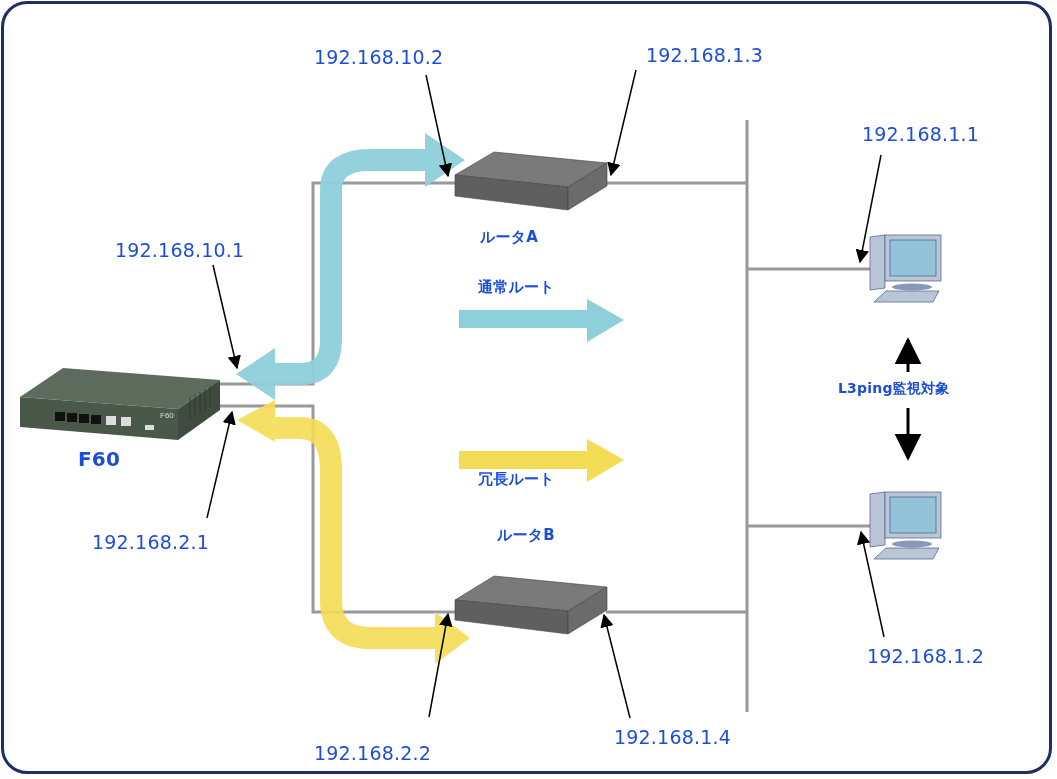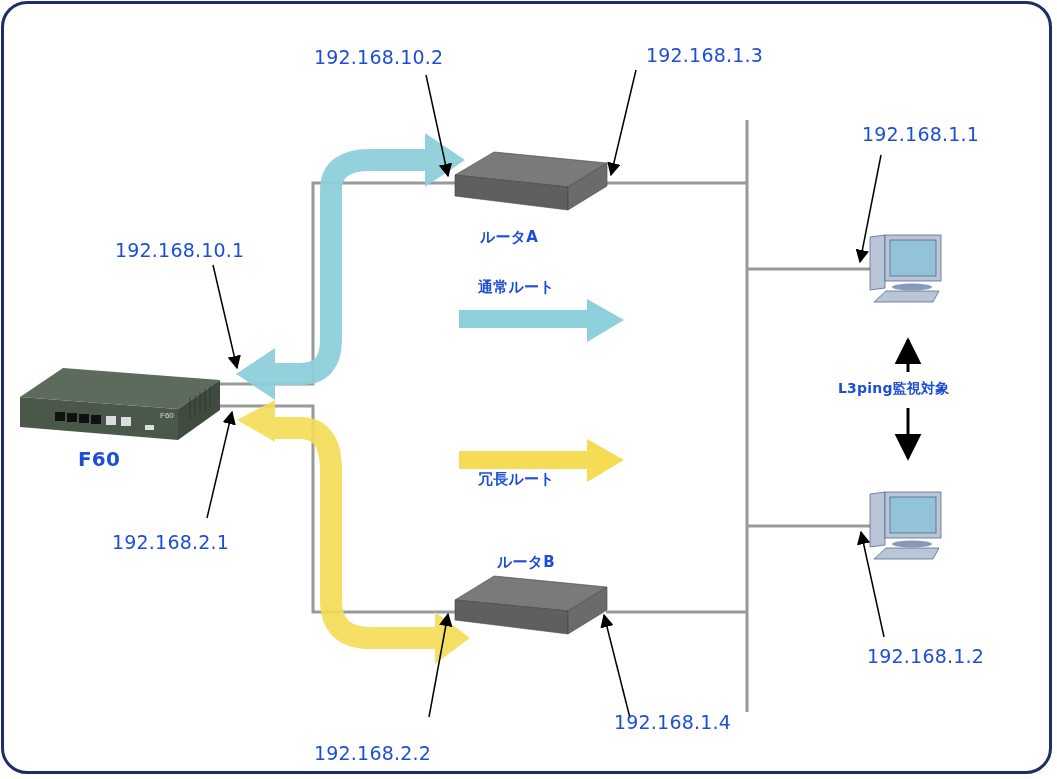--- a/index.html
+++ b/index.html
@@ -121,17 +121,17 @@
 
 <div class="lbl" style="left:314px;top:46px">192.168.10.2</div>
 <div class="lbl" style="left:646px;top:44px">192.168.1.3</div>
 <div class="lbl jp" style="left:480px;top:228px">ルータA</div>
 <div class="lbl" style="left:115px;top:239px">192.168.10.1</div>
 <div class="lbl jp" style="left:478px;top:278px">通常ルート</div>
 <div class="lbl" style="left:862px;top:123px">192.168.1.1</div>
 <div class="lbl jp" style="left:838px;top:380px;font-size:14px">L3ping監視対象</div>
 <div class="lbl dev" style="left:78px;top:447px">F60</div>
 <div class="lbl jp" style="left:478px;top:470px">冗長ルート</div>
-<div class="lbl" style="left:112px;top:531px">192.168.2.1</div>
-<div class="lbl jp" style="left:497px;top:553px">ルータB</div>
+<div class="lbl" style="left:92px;top:531px">192.168.2.1</div>
+<div class="lbl jp" style="left:497px;top:526px">ルータB</div>
 <div class="lbl" style="left:867px;top:645px">192.168.1.2</div>
 <div class="lbl" style="left:314px;top:742px">192.168.2.2</div>
-<div class="lbl" style="left:614px;top:711px">192.168.1.4</div>
+<div class="lbl" style="left:614px;top:726px">192.168.1.4</div>
 
 </body></html>

